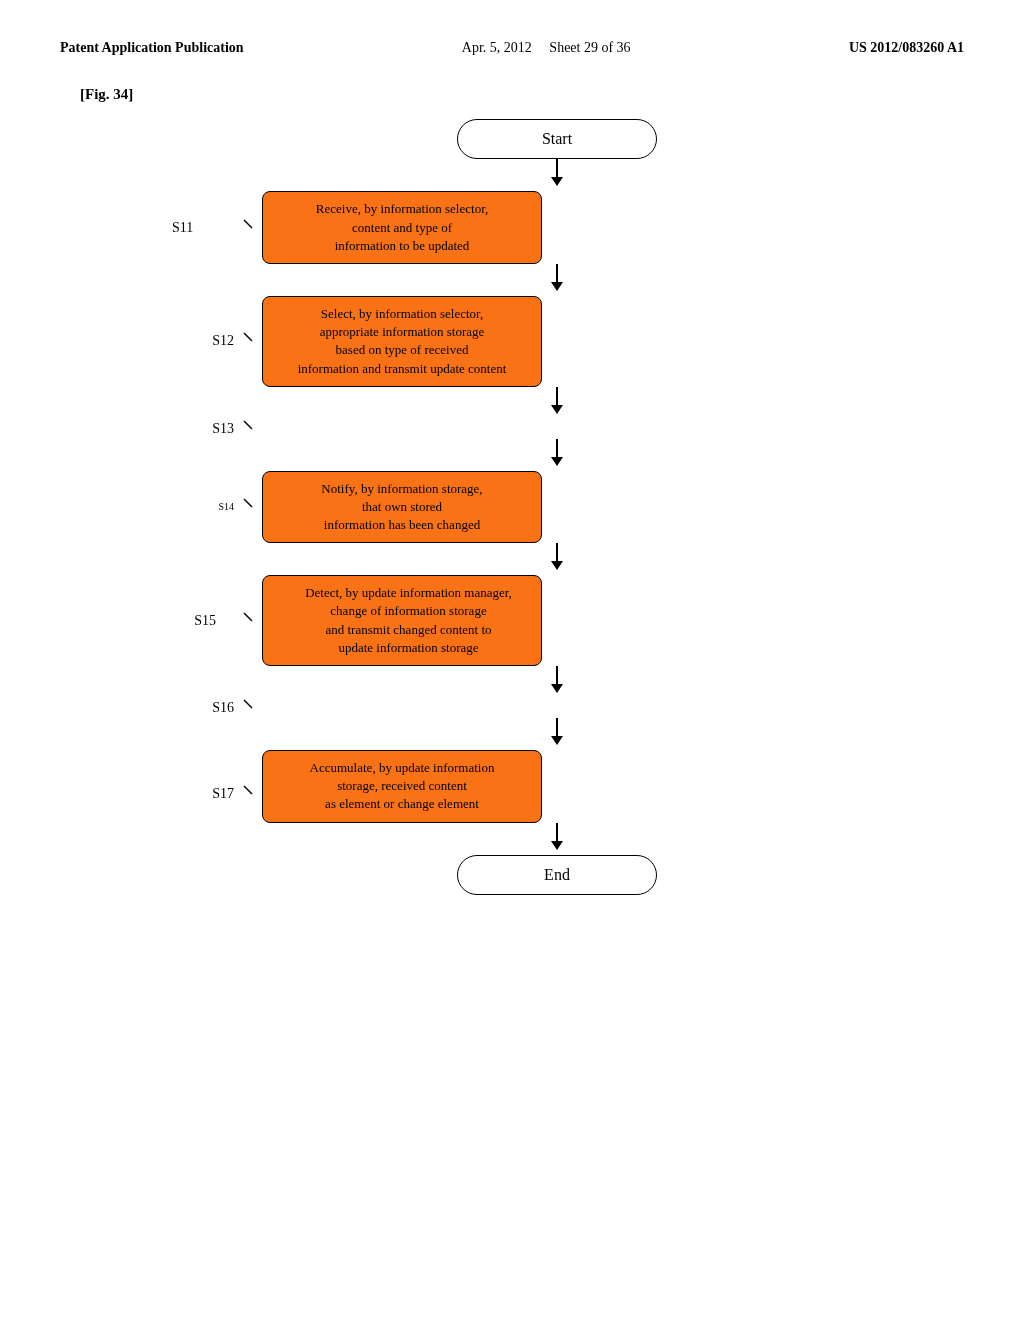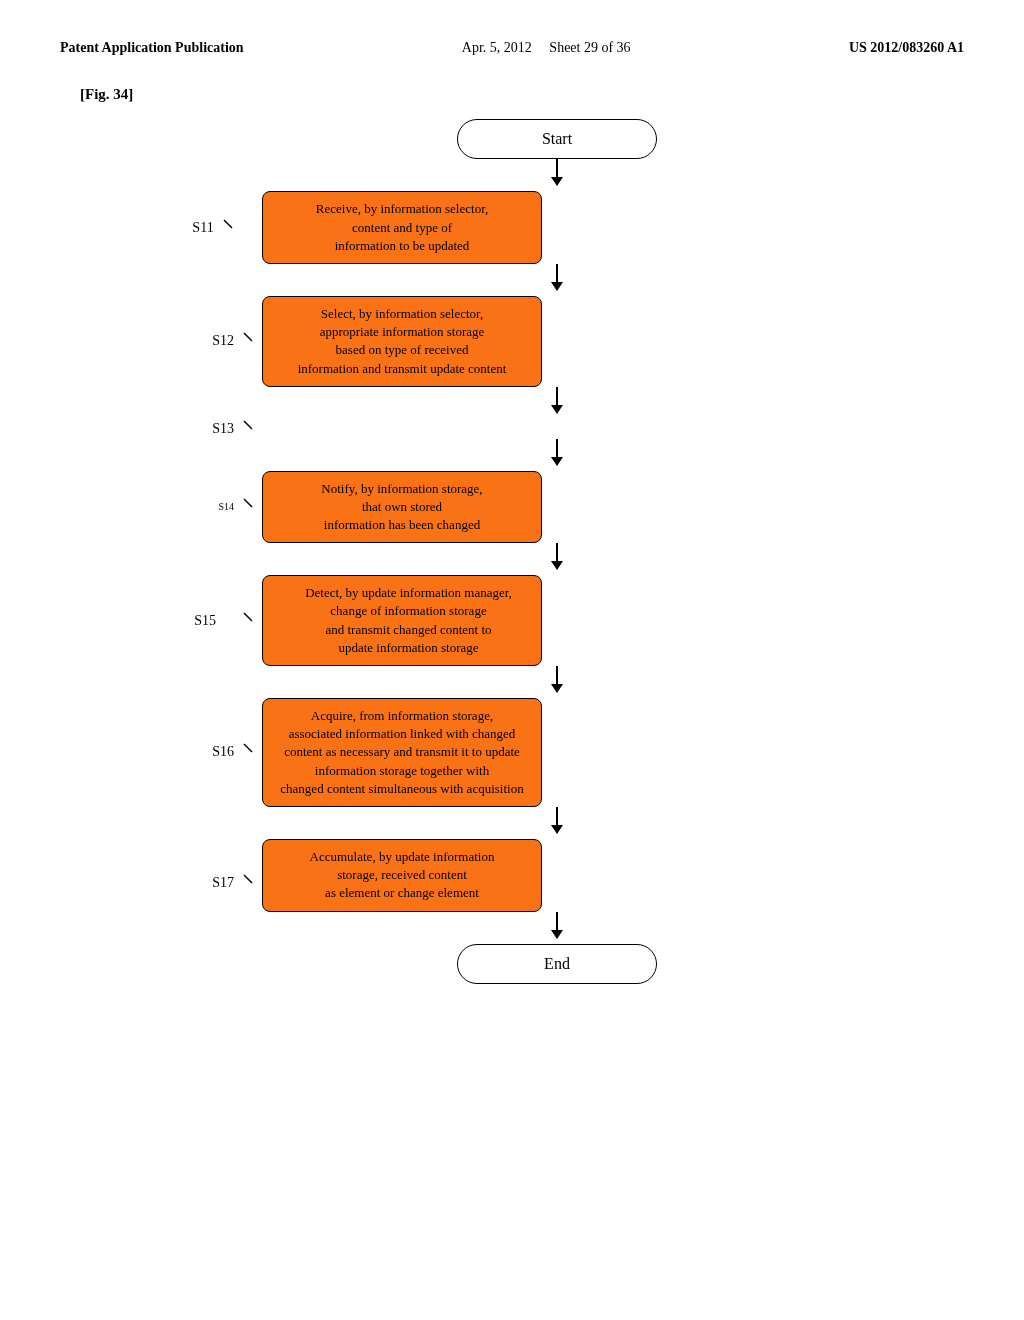--- a/index.html
+++ b/index.html
@@ -113,21 +113,21 @@
         <span>Start</span>
       </div>
     </div>
 
     <div class="arrow-container">
       <div class="v-line" style="height:18px; flex:none;"></div>
       <div class="arrow-head"></div>
     </div>
 
     <div style="display:flex; align-items:center; width:680px;">
-      <div style="width:90px; display:flex; align-items:center; justify-content:center; padding-right:8px;">
+      <div style="width:90px; display:flex; align-items:center; justify-content:space-between; padding-right:8px;">
         <span style="font-size:14px;">S11</span>
         <svg width="20" height="20" viewBox="0 0 20 20">
           <path d="M18 10 L10 2" stroke="#000" stroke-width="1.5" fill="none"></path>
         </svg>
       </div>
       <div class="rect" style="white-space:pre-line;">Receive, by information selector,
 content and type of
 information to be updated</div>
     </div>
 
@@ -203,25 +203,20 @@
       <div class="arrow-head"></div>
     </div>
 
     <div style="display:flex; align-items:center; width:680px;">
       <div style="width:90px; display:flex; align-items:center; justify-content:flex-end; padding-right:8px;">
         <span style="font-size:14px;">S16</span>
         <svg width="20" height="20" viewBox="0 0 20 20">
           <path d="M18 10 L10 2" stroke="#000" stroke-width="1.5" fill="none"></path>
         </svg>
       </div>
-      <div class="rect" style="white-space:pre-line;">Acquire, from information storage,
-associated information linked with changed
-content as necessary and transmit it to update
-information storage together with
-changed content simultaneous with acquisition</div>
     </div>
 
     <div class="arrow-container">
       <div class="v-line" style="height:18px; flex:none;"></div>
       <div class="arrow-head"></div>
     </div>
 
     <div style="display:flex; align-items:center; width:680px;">
       <div style="width:90px; display:flex; align-items:center; justify-content:flex-end; padding-right:8px;margin-top:16px;">
         <span style="font-size:14px;">S17</span>

